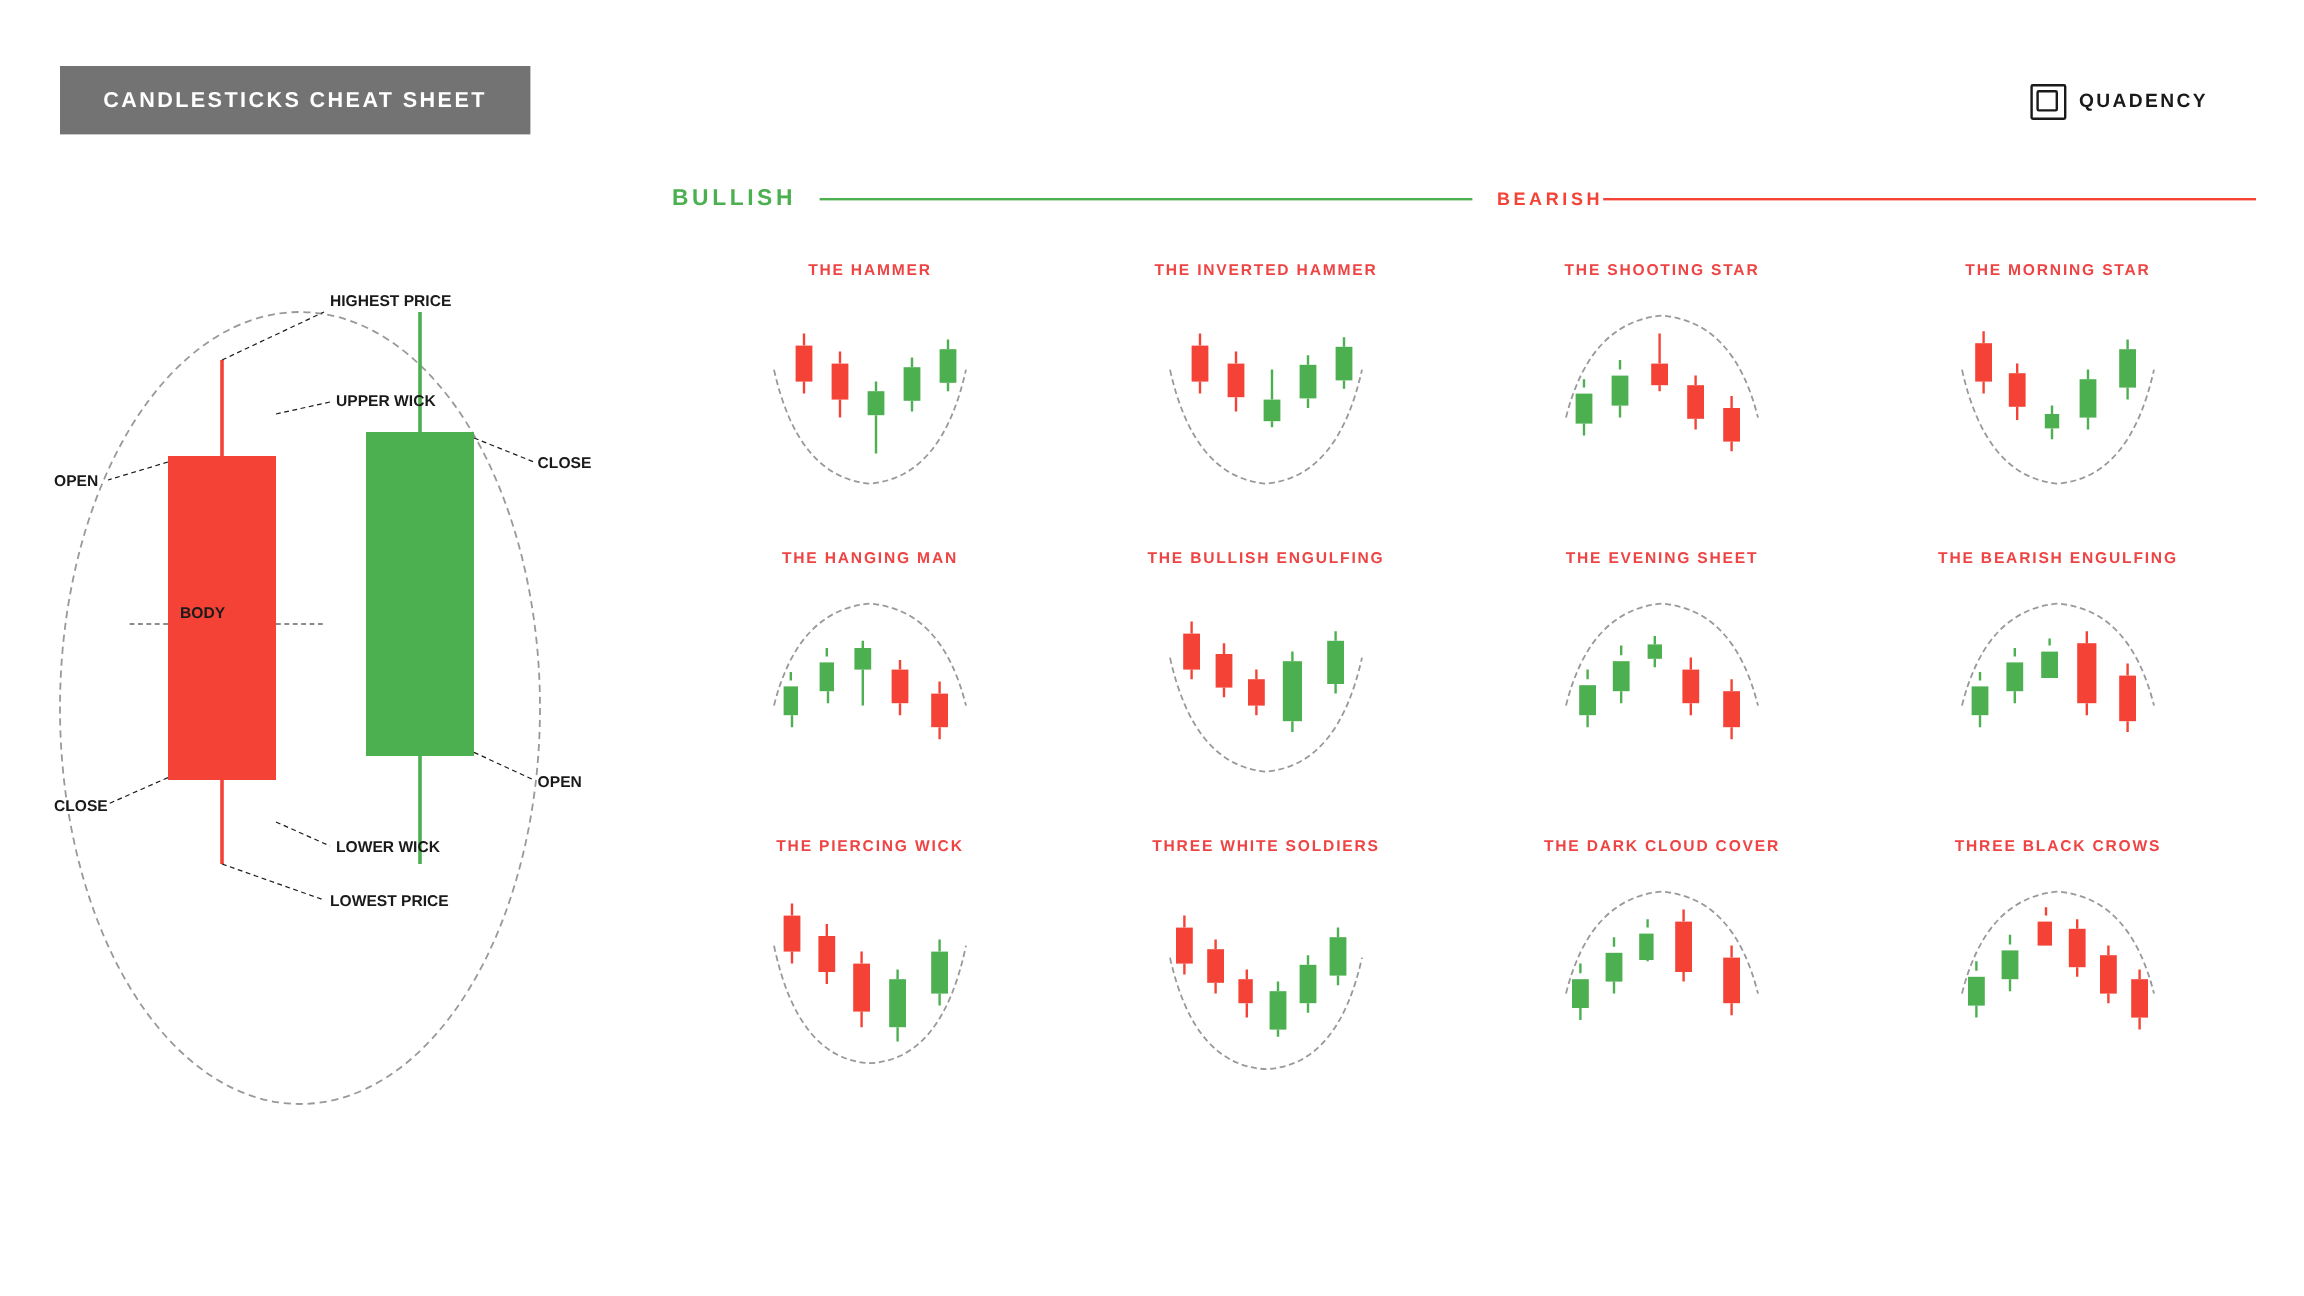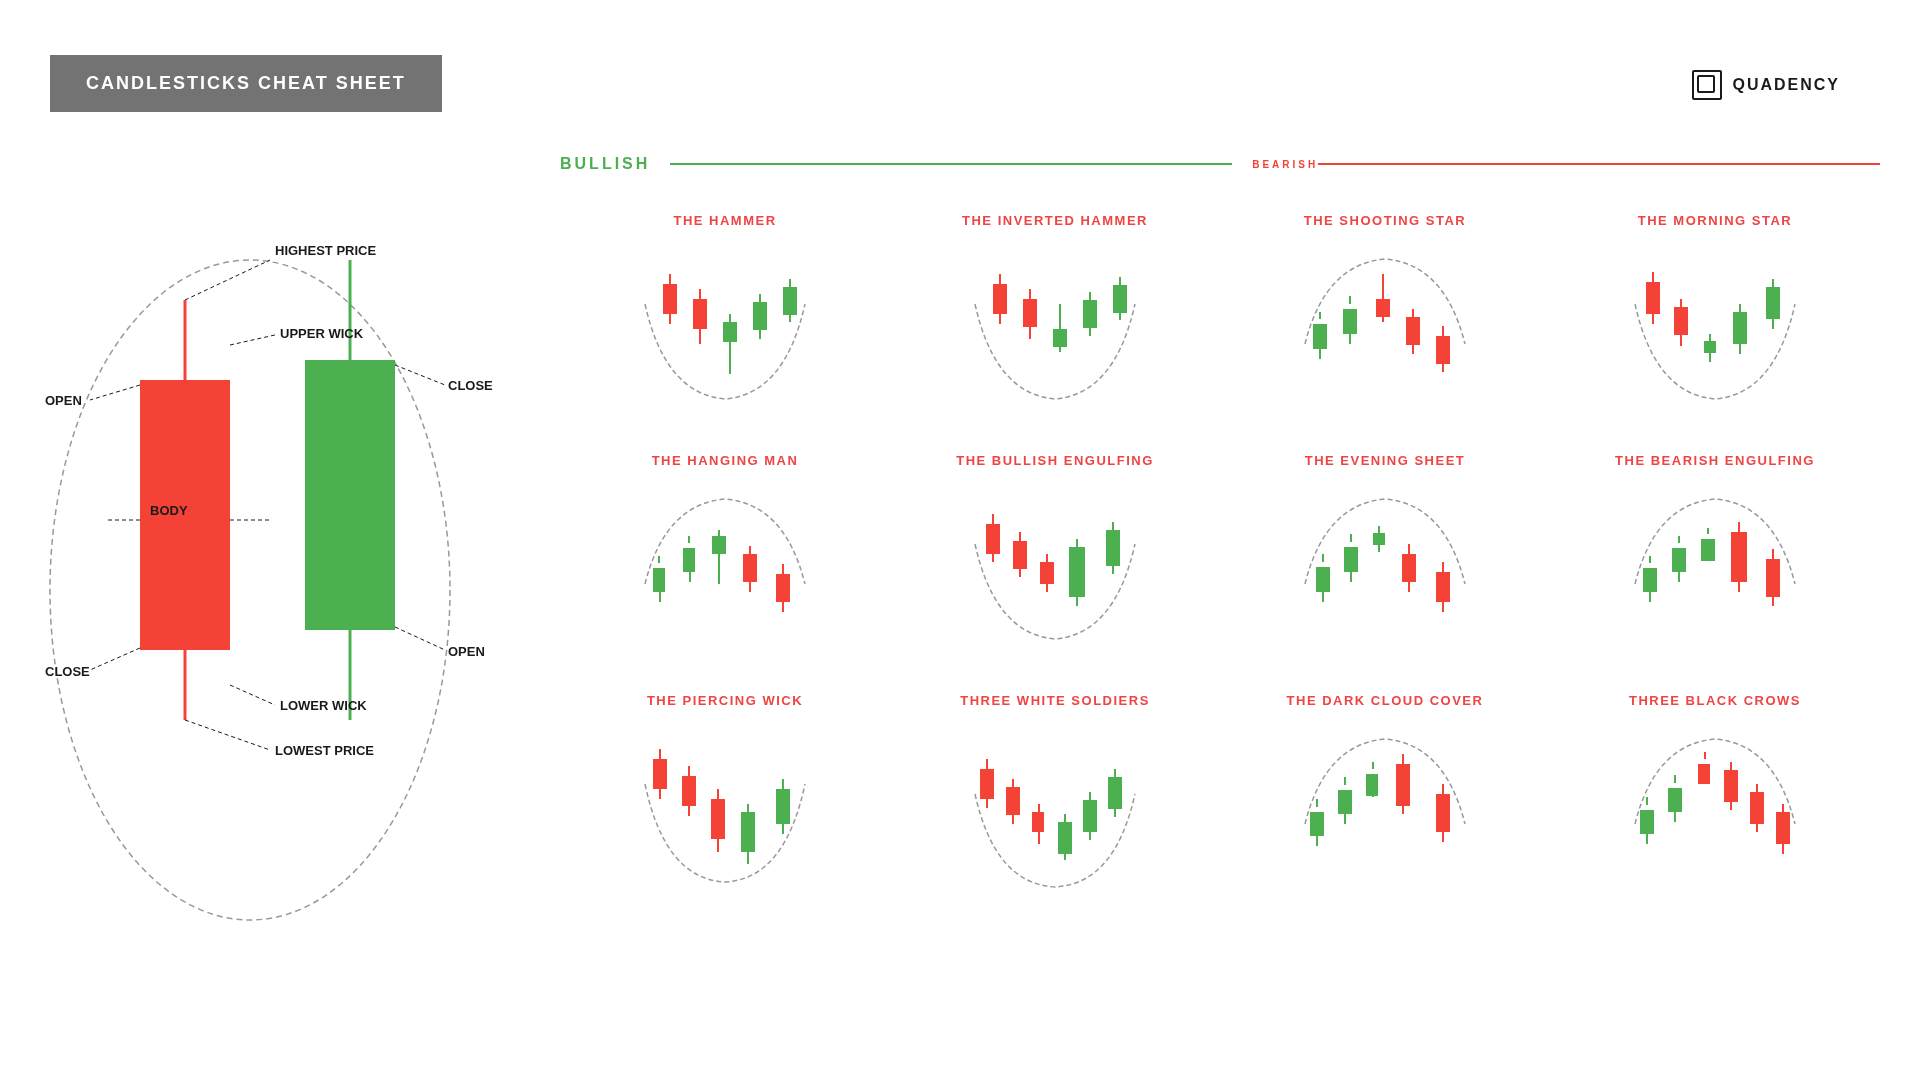--- a/index.html
+++ b/index.html
@@ -77,29 +77,29 @@
 
     .section-header {
       display: flex;
       align-items: center;
       margin-bottom: 30px;
       gap: 0;
     }
 
     .bullish-label {
       color: #4caf50;
-      font-size: 16px;
+      font-size: 19px;
       font-weight: 700;
       letter-spacing: 3px;
       margin-right: 20px;
     }
 
     .bearish-label {
       color: #f44336;
-      font-size: 10px;
+      font-size: 15px;
       font-weight: 700;
       letter-spacing: 3px;
       margin-left: 20px;
     }
 
     .divider-green {
       flex: 1;
       height: 2px;
       background: #4caf50;
     }

